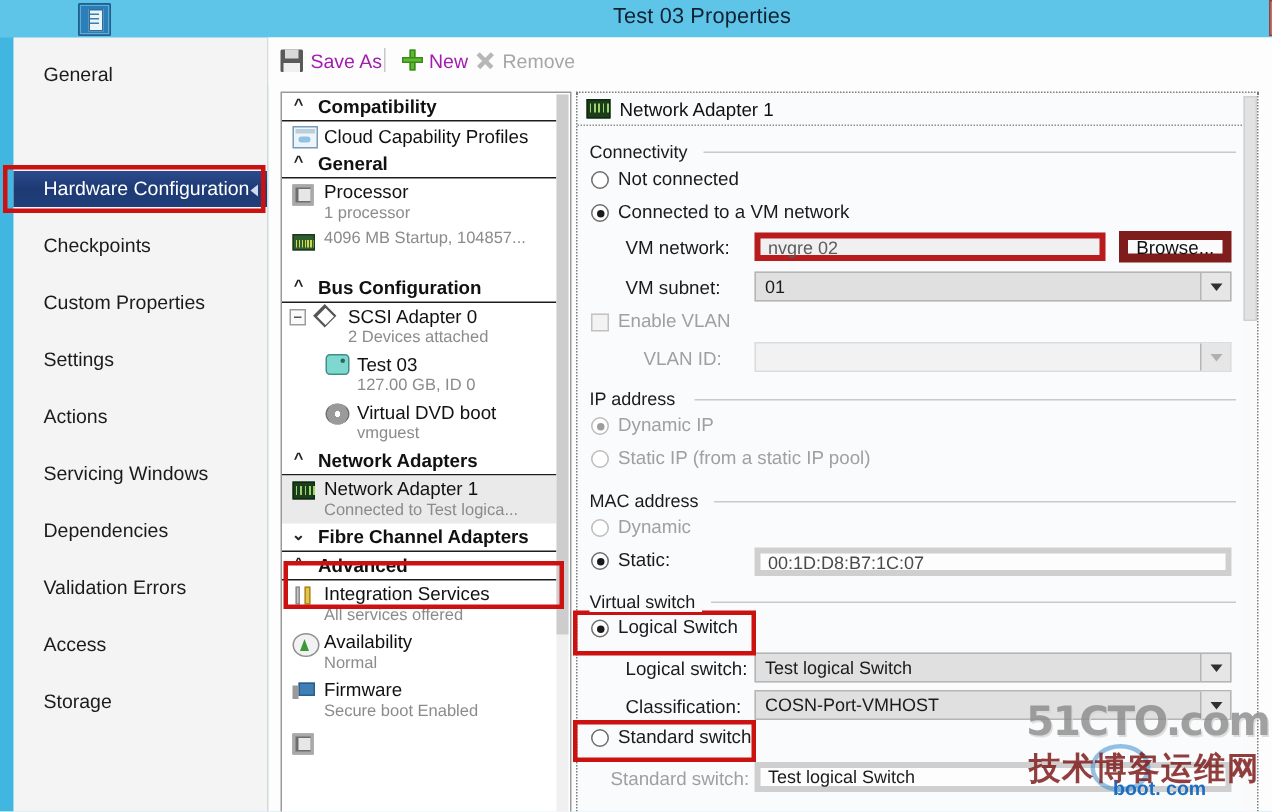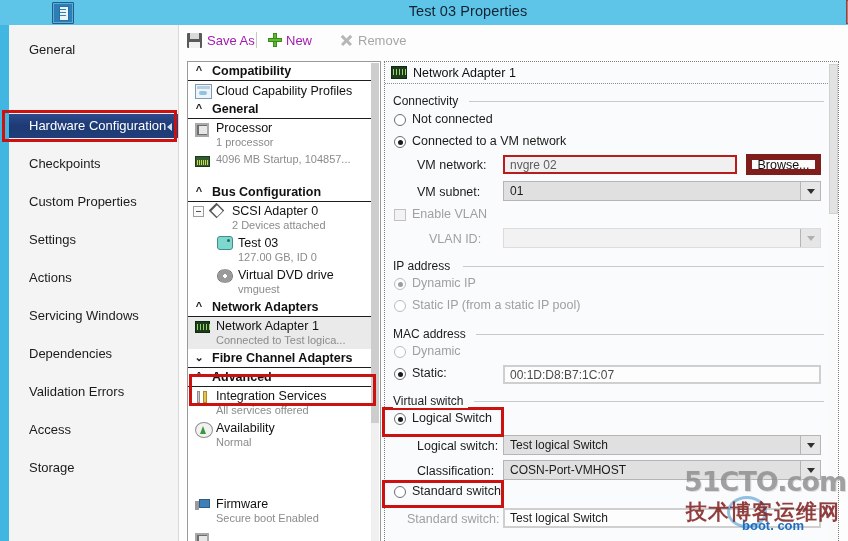--- a/index.html
+++ b/index.html
@@ -134,21 +134,21 @@
   .radio.on:after{content:"";position:absolute;left:2.5px;top:2.5px;width:5px;height:5px;
     border-radius:50%;background:#1a1a1a;}
   .radio.dis{border-color:#bcbcbc;}
   .radio.dis.on:after{background:#9d9d9d;}
   .rlabel{position:absolute;font-size:12.5px;color:#1b1b1b;cursor:pointer;}
   .rlabel.dis{color:#a0a0a0;}
 
   .flabel{position:absolute;font-size:12.5px;color:#1b1b1b;}
   .flabel.dis{color:#a0a0a0;}
 
-  .txtbox{position:absolute;background:#f0f0f0;border:2px solid #b91c1c;box-sizing:border-box;
+  .txtbox{position:absolute;background:#f0f0f0;border:4px solid #b91c1c;box-sizing:border-box;
     font-size:12px;color:#5c5c5c;padding-left:5px;display:flex;align-items:center;}
   .txtbox.white{background:#fdfdfd;border-color:#cfcfcf;color:#4a4a4a;}
   .combo{position:absolute;background:#e0e0e0;border:1px solid #b5b5b5;box-sizing:border-box;
     font-size:12px;color:#1b1b1b;padding-left:6px;display:flex;align-items:center;cursor:pointer;}
   .combo .arw{position:absolute;right:0;top:0;bottom:0;width:19px;border-left:1px solid #b5b5b5;
     display:flex;align-items:center;justify-content:center;background:#e6e6e6;}
   .combo .arw i{width:0;height:0;border-left:4px solid transparent;border-right:4px solid transparent;
     border-top:5px solid #303030;display:block;}
   .combo.dis{background:#f2f2f2;border-color:#dcdcdc;color:#a5a5a5;}
   .combo.dis .arw i{border-top-color:#b0b0b0;}
@@ -228,21 +228,21 @@
     <div class="toolbar">
       <div class="tb-item" style="left:8px;">
         <span class="ic-save"></span>
         <span>Save As</span>
       </div>
       <div class="tb-sep" style="left:77px;"></div>
       <div class="tb-item" style="left:89px;">
         <span class="ic-plus"></span>
         <span>New</span>
       </div>
-      <div class="tb-item dim" style="left:160px;justify-content:center;">
+      <div class="tb-item dim" style="left:137px;justify-content:center;">
         <span class="ic-x"></span>
         <span>Remove</span>
       </div>
     </div>
 
     <div class="treepanel">
       <div class="tree-inner">
 
         <div class="grp">
           <span class="chev">^</span>
@@ -277,21 +277,21 @@
           <div class="t1">SCSI Adapter 0</div>
           <div class="t2">2 Devices attached</div>
         </div>
         <div class="node indent2" style="height:30px;padding-top:2px;">
           <span class="nic i-disk" style="width:16px;"></span>
           <div class="t1">Test 03</div>
           <div class="t2">127.00 GB, ID 0</div>
         </div>
         <div class="node indent2" style="height:30px;padding-top:2px;">
           <span class="nic i-dvd" style="top:3px;"></span>
-          <div class="t1">Virtual DVD drive</div>
+          <div class="t1">Virtual DVD boot</div>
           <div class="t2">vmguest</div>
         </div>
 
         <div class="grp">
           <span class="chev">^</span>
           <span>Network Adapters</span>
         </div>
         <div class="node sel" style="height:30px;padding-top:2px;">
           <span class="nic i-nic" style="top:4px;width:15px;height:12px;"></span>
           <div class="t1">Network Adapter 1</div>
@@ -310,21 +310,21 @@
         <div class="node" style="height:30px;padding-top:2px;">
           <span class="nic i-int" style="top:3px;width:15px;height:14px;"></span>
           <div class="t1">Integration Services</div>
           <div class="t2">All services offered</div>
         </div>
         <div class="node" style="height:30px;padding-top:2px;">
           <span class="nic i-avail" style="top:3px;"></span>
           <div class="t1">Availability</div>
           <div class="t2">Normal</div>
         </div>
-        <div class="node" style="height:30px;padding-top:2px;margin-top:44px;">
+        <div class="node" style="height:30px;padding-top:2px;">
           <span class="nic i-fw" style="top:3px;width:16px;height:14px;"></span>
           <div class="t1">Firmware</div>
           <div class="t2">Secure boot Enabled</div>
         </div>
         <div class="node" style="height:20px;">
           <span class="nic i-cpu" style="top:6px;width:14px;height:14px;"></span>
         </div>
       </div>
       <div class="tree-scroll">
         <div class="thumb"></div>

